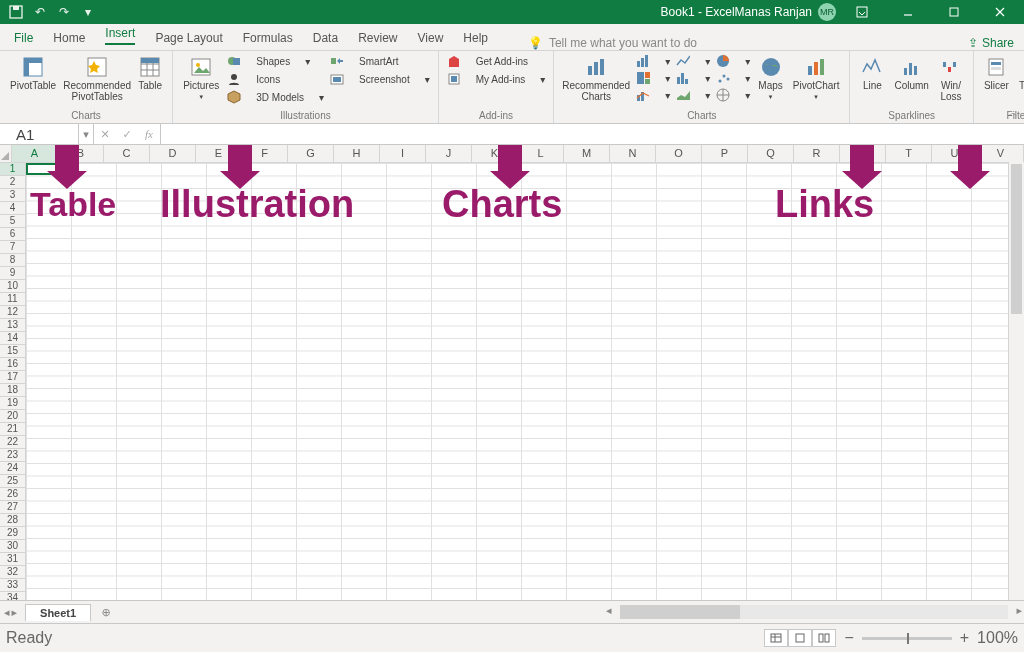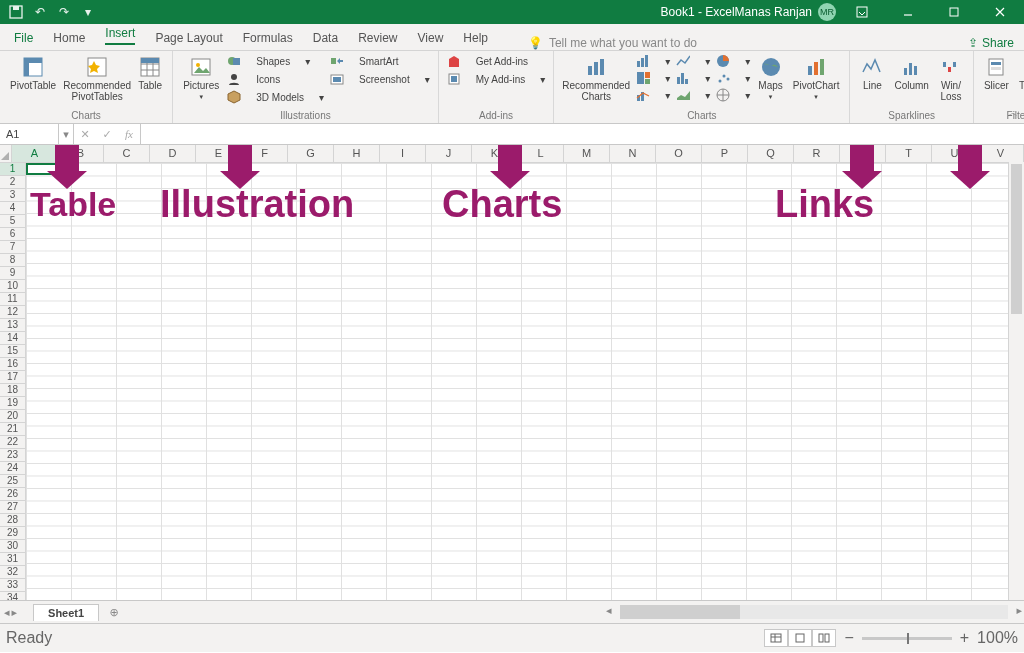--- a/index.html
+++ b/index.html
@@ -21,21 +21,21 @@
 .group{display:flex;flex-direction:column;align-items:center;justify-content:space-between;padding:2px 6px 1px;border-right:1px solid #d8d8d8;}
 .group-row{display:flex;align-items:flex-start;gap:2px;}
 .big-btn{display:flex;flex-direction:column;align-items:center;justify-content:flex-start;width:auto;padding:2px 4px;text-align:center;font-size:10px;cursor:pointer;gap:1px;line-height:1.05;}
 .big-btn .icn{width:24px;height:24px;display:flex;align-items:center;justify-content:center;margin-bottom:1px;}
 .small-btn{display:flex;align-items:center;gap:15px;font-size:10px;padding:1px 2px;cursor:pointer;white-space:nowrap;}
 .small-btn .icn{width:14px;height:14px;display:flex;align-items:center;justify-content:center;}
 .group-label{font-size:10px;color:#777;padding-bottom:1px;}
 .stack{display:flex;flex-direction:column;gap:2px;justify-content:center;}
 .collapse{position:absolute;right:6px;bottom:3px;color:#777;font-size:10px;}
 .formula-bar{height:20px;border-bottom:1px solid #c8c8c8;display:flex;align-items:stretch;}
-.name-box{width:46px;border-right:1px solid #c8c8c8;padding:2px 6px;font-size:11px;display:flex;align-items:center;}
+.name-box{width:46px;border-right:1px solid #c8c8c8;padding:2px 16px;font-size:15px;display:flex;align-items:center;}
 .name-dd{width:14px;border-right:1px solid #c8c8c8;display:flex;align-items:center;justify-content:center;color:#888;}
 .fb-btns{display:flex;align-items:center;border-right:1px solid #c8c8c8;}
 .fb-btn{width:22px;display:flex;align-items:center;justify-content:center;color:#aaa;}
 .fx-lbl{font-style:italic;font-family:"Times New Roman",serif;}
 .fb-input{flex:1;padding:2px 6px;}
 .grid{position:relative;height:455px;background:#fff;overflow:hidden;}
 .col-headers{display:flex;height:17px;background:#f3f2f1;border-bottom:1px solid #d4d4d4;}
 .select-all{width:25px;border-right:1px solid #d4d4d4;background:#f3f2f1;position:relative;}
 .select-all::after{content:"";position:absolute;right:2px;bottom:2px;width:0;height:0;border-left:8px solid transparent;border-bottom:8px solid #b0b0b0;}
 .col-h{border-right:1px solid #d4d4d4;text-align:center;font-size:11px;color:#555;line-height:17px;}
@@ -45,21 +45,21 @@
 .row-headers{width:25px;background:#f3f2f1;border-right:1px solid #d4d4d4;}
 .row-h{height:12px;border-bottom:1px solid #d4d4d4;text-align:center;font-size:10px;color:#555;line-height:12px;}
 .row-h.sel{background:#d7e7de;color:#107c41;}
 .cells{position:relative;flex:1;}
 .cell-grid-bg{position:absolute;inset:0;background-image:linear-gradient(to right,#e0e0e0 1px,transparent 1px),linear-gradient(to bottom,#e0e0e0 1px,transparent 1px);background-size:45px 12.5px;}
 .active-cell{position:absolute;left:0;top:0;width:44px;height:12px;border:2px solid #107c41;box-sizing:border-box;}
 .vscroll{position:absolute;right:0;top:17px;bottom:0;width:15px;background:#f3f2f1;border-left:1px solid #d4d4d4;}
 .vthumb{position:absolute;top:2px;left:2px;right:2px;height:150px;background:#cfcfcf;}
 .sheet-tabs{height:22px;background:#f3f2f1;border-top:1px solid #c8c8c8;display:flex;align-items:center;position:relative;}
 .st-nav{display:flex;gap:2px;padding:0 4px;color:#888;}
-.sheet-tab{background:#fff;border:1px solid #c8c8c8;border-bottom:none;padding:2px 14px;font-size:11px;font-weight:bold;margin-left:12px;}
+.sheet-tab{background:#fff;border:1px solid #c8c8c8;border-bottom:none;padding:2px 14px;font-size:11px;font-weight:bold;margin-left:4px;}
 .new-sheet{width:18px;height:18px;border-radius:50%;display:flex;align-items:center;justify-content:center;color:#888;margin-left:6px;}
 .hscroll{position:absolute;right:16px;left:620px;height:14px;top:4px;background:#e8e8e8;}
 .hthumb{position:absolute;left:0;top:0;bottom:0;width:120px;background:#cfcfcf;}
 .statusbar{height:20px;background:#f3f2f1;border-top:1px solid #c8c8c8;display:flex;align-items:center;justify-content:space-between;padding:4px 6px;font-size:16px;color:#666;}
 .sb-right{display:flex;align-items:center;gap:8px;}
 .view-btns{display:flex;gap:0;}
 .view-btn{width:22px;height:16px;border:1px solid #c8c8c8;display:flex;align-items:center;justify-content:center;background:#fff;}
 .zoom-slider{width:90px;height:3px;background:#c8c8c8;position:relative;}
 .zoom-slider::after{content:"";position:absolute;left:50%;top:-4px;width:2px;height:11px;background:#777;}
 .annot{position:absolute;pointer-events:none;font-family:Arial,sans-serif;font-weight:900;color:#9b1b6b;}

